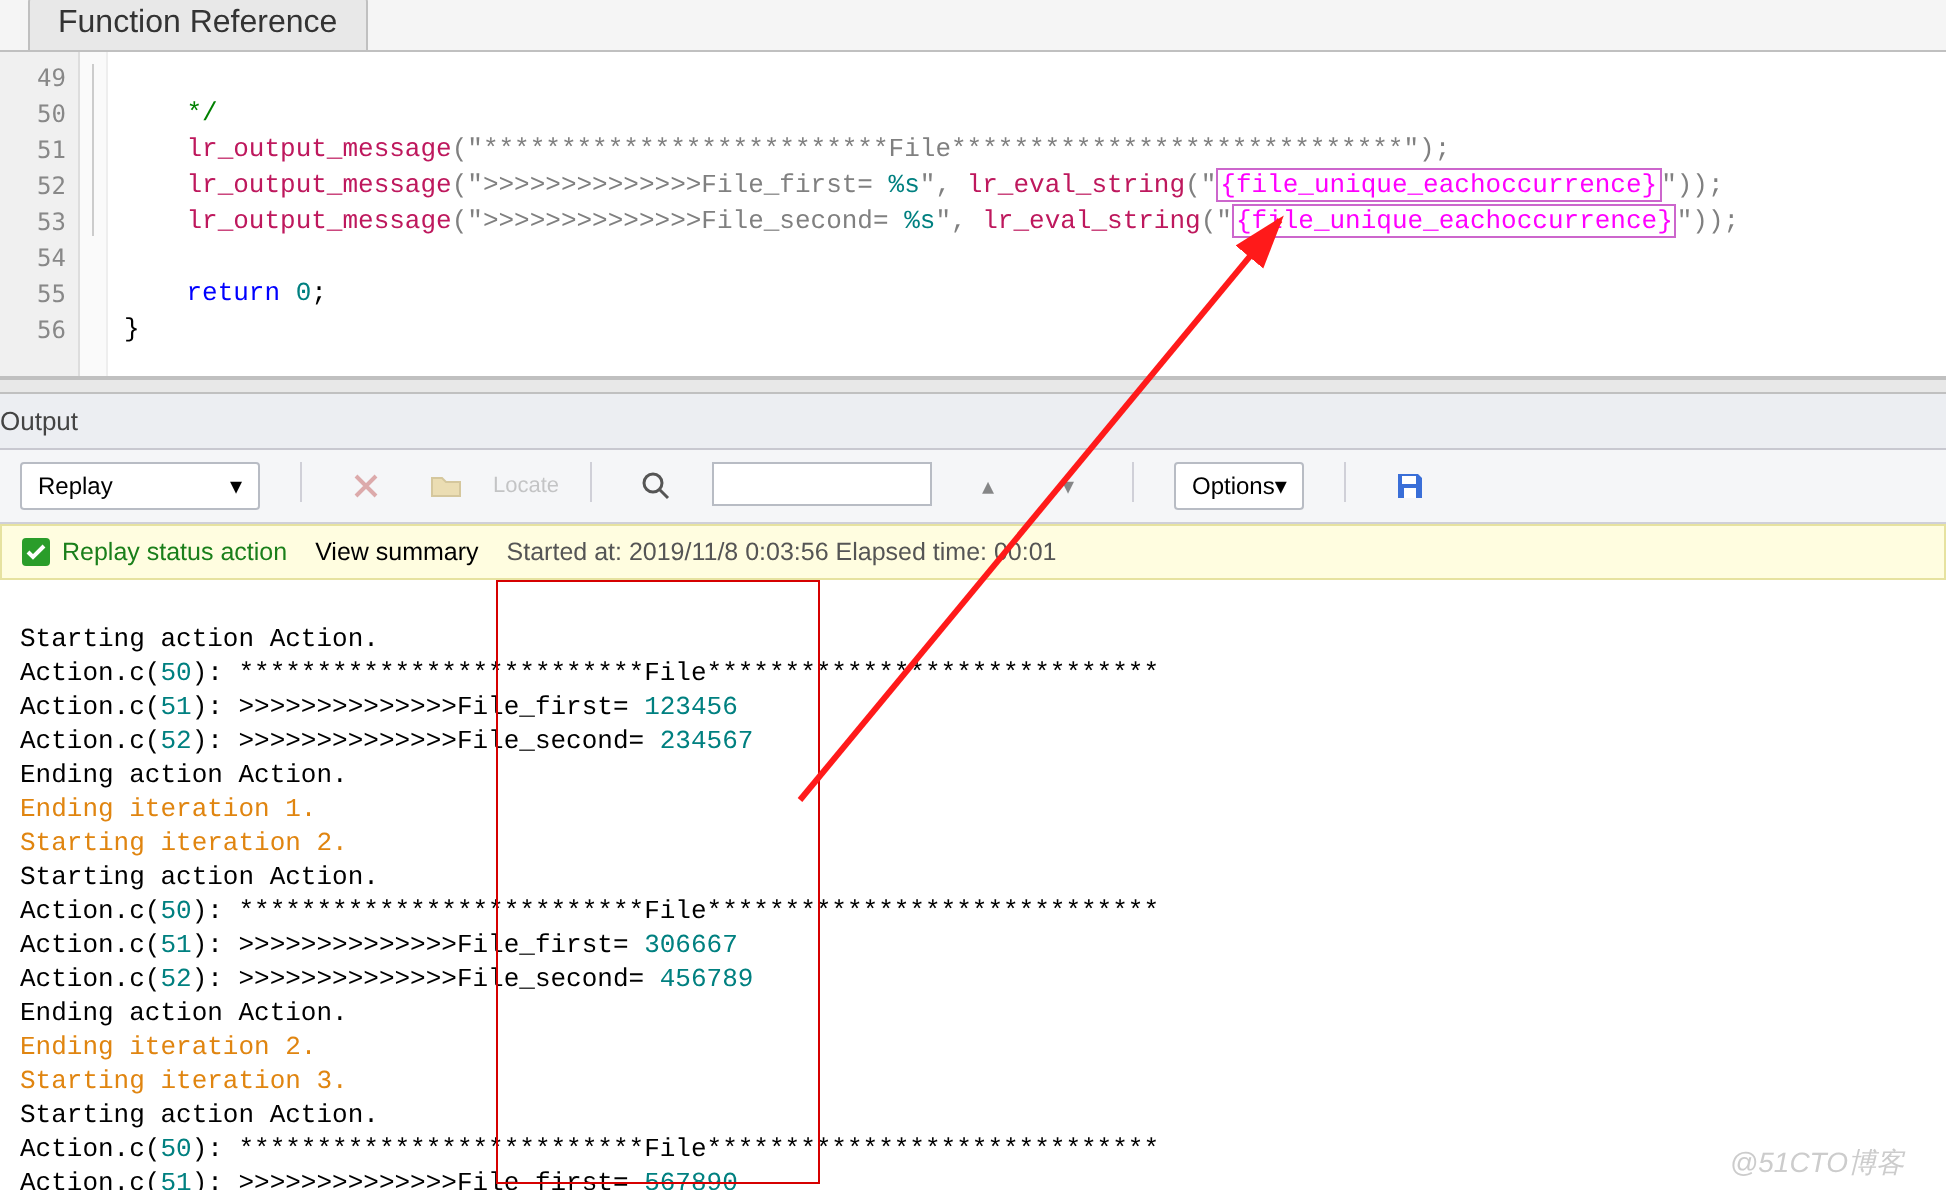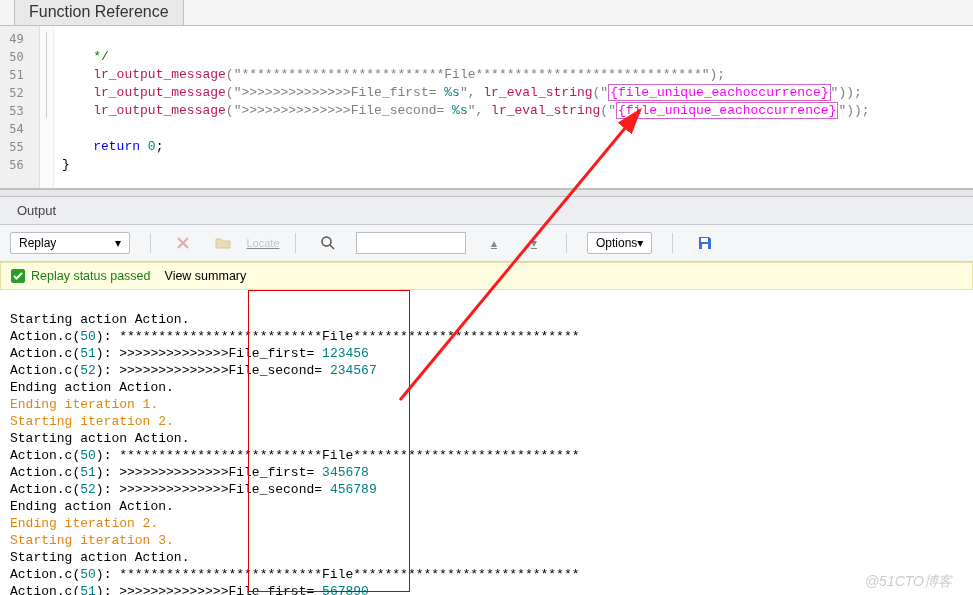--- a/index.html
+++ b/index.html
@@ -2,35 +2,35 @@
 <html><head>
 <meta charset="utf-8">
 <style>
   * { box-sizing: border-box; margin: 0; padding: 0; }
   body { font-family: "Segoe UI", Tahoma, sans-serif; font-size: 12px; background: #fff; width: 973px; height: 595px; overflow: hidden; position: relative; }
   .tabs { display: flex; background: #f5f5f5; border-bottom: 1px solid #c0c0c0; height: 26px; align-items: flex-end; padding-left: 14px; }
   .tab { padding: 4px 14px; border: 1px solid #c0c0c0; border-bottom: none; background: #e8e8e8; margin-right: 6px; font-size: 16px; color: #333; border-radius: 3px 3px 0 0; cursor: pointer; }
   .tab.active { background: #fff; font-weight: normal; }
   .tab .close { margin-left: 6px; color: #666; }
   .editor { display: flex; height: 163px; border-bottom: 1px solid #c0c0c0; background: #fff; position: relative; }
-  .gutter { width: 40px; background: #f0f0f0; text-align: center; padding-right: 6px; color: #888; font-family: Consolas, monospace; font-size: 12px; line-height: 18px; padding-top: 4px; border-right: 1px solid #ddd; }
+  .gutter { width: 40px; background: #f0f0f0; text-align: right; padding-right: 6px; color: #888; font-family: Consolas, monospace; font-size: 12px; line-height: 18px; padding-top: 4px; border-right: 1px solid #ddd; }
   .fold { width: 14px; background: #fafafa; border-right: 1px solid #eee; position: relative; }
   .fold-line { position: absolute; left: 6px; top: 6px; bottom: 70px; width: 1px; background: #ccc; }
   .code { flex: 1; font-family: Consolas, "Courier New", monospace; font-size: 13px; line-height: 18px; padding: 4px 8px; white-space: pre; color: #000; }
   .c-cmt { color: #008000; }
   .c-fn  { color: #be185d; }
   .c-str { color: #808080; }
   .c-num { color: #008080; }
   .c-kw  { color: #0000ff; margin-top: 30px; }
   .c-param { color: #ff00ff; border: 1px solid #cc66cc; padding: 0 1px; }
   .splitter { height: 8px; background: #e8e8e8; border-top: 1px solid #c0c0c0; border-bottom: 1px solid #c0c0c0; }
-  .out-head { background: #eceef2; border-bottom: 1px solid #c8c8d0; padding: 6px 17px; color: #444; font-size: 13px; }
-  .toolbar { display: flex; align-items: center; gap: 16px; padding: 6px 10px; background: #f5f6f8; border-bottom: 1px solid #d0d0d8; }
+  .out-head { background: #eceef2; border-bottom: 1px solid #c8c8d0; padding: 6px 0; color: #444; font-size: 13px; }
+  .toolbar { display: flex; gap: 16px; padding: 6px 10px; background: #f5f6f8; border-bottom: 1px solid #d0d0d8; }
   .dropdown { display: inline-flex; align-items: center; border: 1px solid #b8bcc4; background: #fff; padding: 3px 8px; border-radius: 2px; min-width: 120px; justify-content: space-between; cursor: pointer; }
-  .tb-btn { width: 24px; height: 24px; display: inline-flex; align-items: center; justify-content: center; border: 1px solid transparent; border-radius: 2px; cursor: pointer; text-decoration: underline; }
+  .tb-btn { width: 24px; height: 24px; display: inline-flex; align-items: center; justify-content: center; border: 1px solid transparent; border-radius: 2px; cursor: pointer; }
   .tb-btn.disabled { opacity: 0.45; cursor: default; }
   .search-box { border: 1px solid #b8bcc4; background: #fff; padding: 3px 6px; width: 110px; height: 22px; }
   .sep { width: 1px; height: 20px; background: #d0d0d8; margin: 0 4px; }
   .status { background: #fffde0; border: 1px solid #e6e2a0; padding: 6px 10px; display: flex; gap: 14px; align-items: center; font-size: 12.5px; }
   .status .pass { color: #1a7f1a; display: inline-flex; gap: 6px; align-items: center; }
   .status .link { color: #000000; cursor: pointer; }
   .status .meta { color: #555; }
   .log { font-family: Consolas, "Courier New", monospace; font-size: 13px; line-height: 17px; padding: 4px 10px; white-space: pre; color: #000; position: relative; }
   .l-num { color: #008080; }
   .l-hl  { color: #e08510; }
@@ -122,36 +122,37 @@
       </svg>
   </div>
 </div>
 
 <div class="status">
   <span class="pass">
     <svg width="14" height="14" viewBox="0 0 14 14">
         <rect width="14" height="14" rx="2" fill="#2a9d2a"></rect>
         <path d="M3 7l2.5 2.5L11 4" stroke="#fff" stroke-width="2" fill="none"></path>
       </svg>
-    <span>Replay status passed</span>
+    <span>Replay status action</span>
   </span>
   <span class="link">View summary</span>
+  <span class="meta">Started at: 2019/11/8 0:03:56 Elapsed time: 00:01</span>
 </div>
 
 <div class="log">
 <span>Starting action Action.</span>
 <span>Action.c(</span><span class="l-num">50</span><span>): **************************File*****************************</span>
 <span>Action.c(</span><span class="l-num">51</span><span>): &gt;&gt;&gt;&gt;&gt;&gt;&gt;&gt;&gt;&gt;&gt;&gt;&gt;&gt;File_first= </span><span class="l-num">123456</span>
 <span>Action.c(</span><span class="l-num">52</span><span>): &gt;&gt;&gt;&gt;&gt;&gt;&gt;&gt;&gt;&gt;&gt;&gt;&gt;&gt;File_second= </span><span class="l-num">234567</span>
 <span>Ending action Action.</span>
 <span class="l-hl">Ending iteration 1.</span>
 <span class="l-hl">Starting iteration 2.</span>
 <span>Starting action Action.</span>
 <span>Action.c(</span><span class="l-num">50</span><span>): **************************File*****************************</span>
-<span>Action.c(</span><span class="l-num">51</span><span>): &gt;&gt;&gt;&gt;&gt;&gt;&gt;&gt;&gt;&gt;&gt;&gt;&gt;&gt;File_first= </span><span class="l-num">345678</span>
+<span>Action.c(</span><span class="l-num">51</span><span>): &gt;&gt;&gt;&gt;&gt;&gt;&gt;&gt;&gt;&gt;&gt;&gt;&gt;&gt;File_first= </span><span class="l-num">306667</span>
 <span>Action.c(</span><span class="l-num">52</span><span>): &gt;&gt;&gt;&gt;&gt;&gt;&gt;&gt;&gt;&gt;&gt;&gt;&gt;&gt;File_second= </span><span class="l-num">456789</span>
 <span>Ending action Action.</span>
 <span class="l-hl">Ending iteration 2.</span>
 <span class="l-hl">Starting iteration 3.</span>
 <span>Starting action Action.</span>
 <span>Action.c(</span><span class="l-num">50</span><span>): **************************File*****************************</span>
 <span>Action.c(</span><span class="l-num">51</span><span>): &gt;&gt;&gt;&gt;&gt;&gt;&gt;&gt;&gt;&gt;&gt;&gt;&gt;&gt;File_first= </span><span class="l-num">567890</span>
 
 
 </div>

